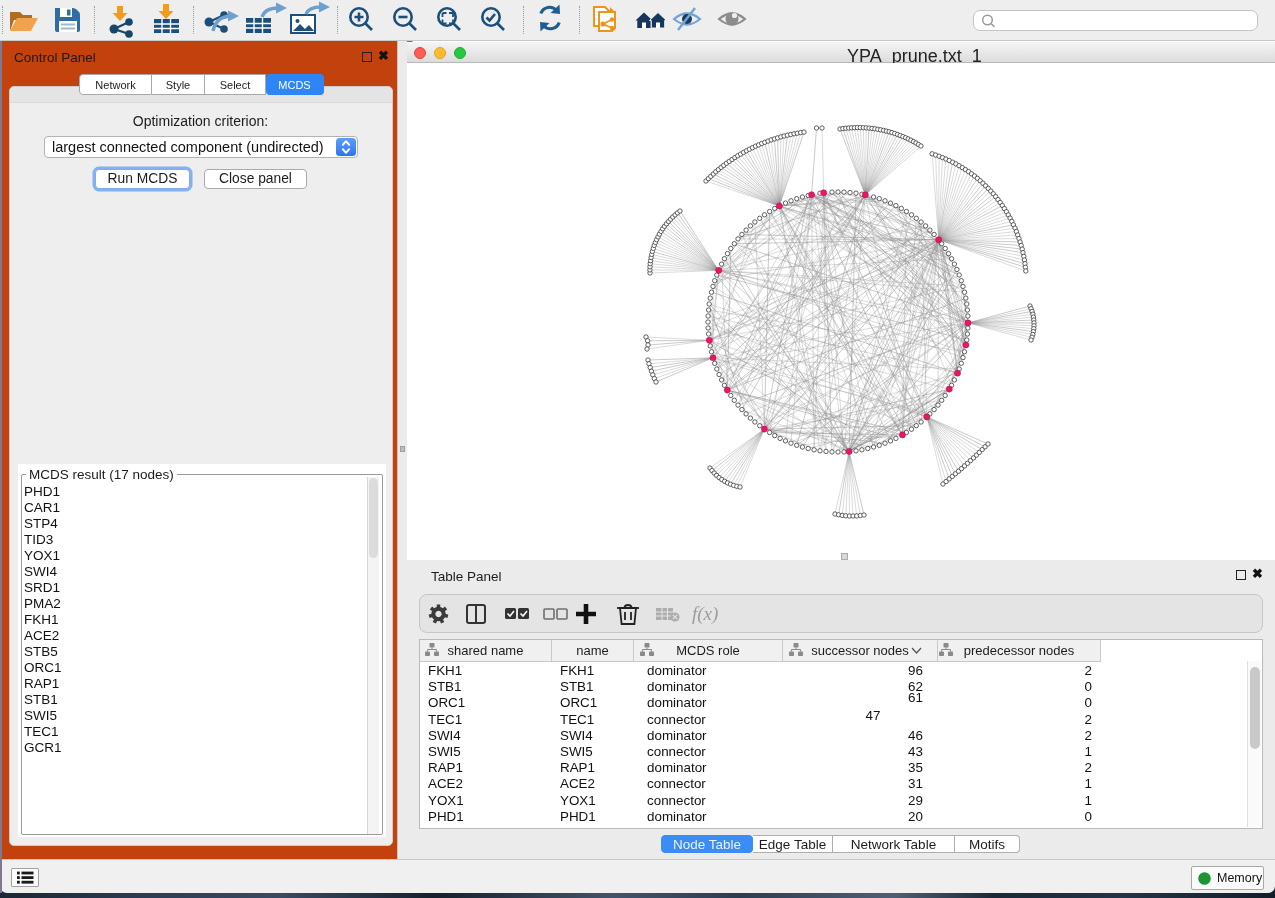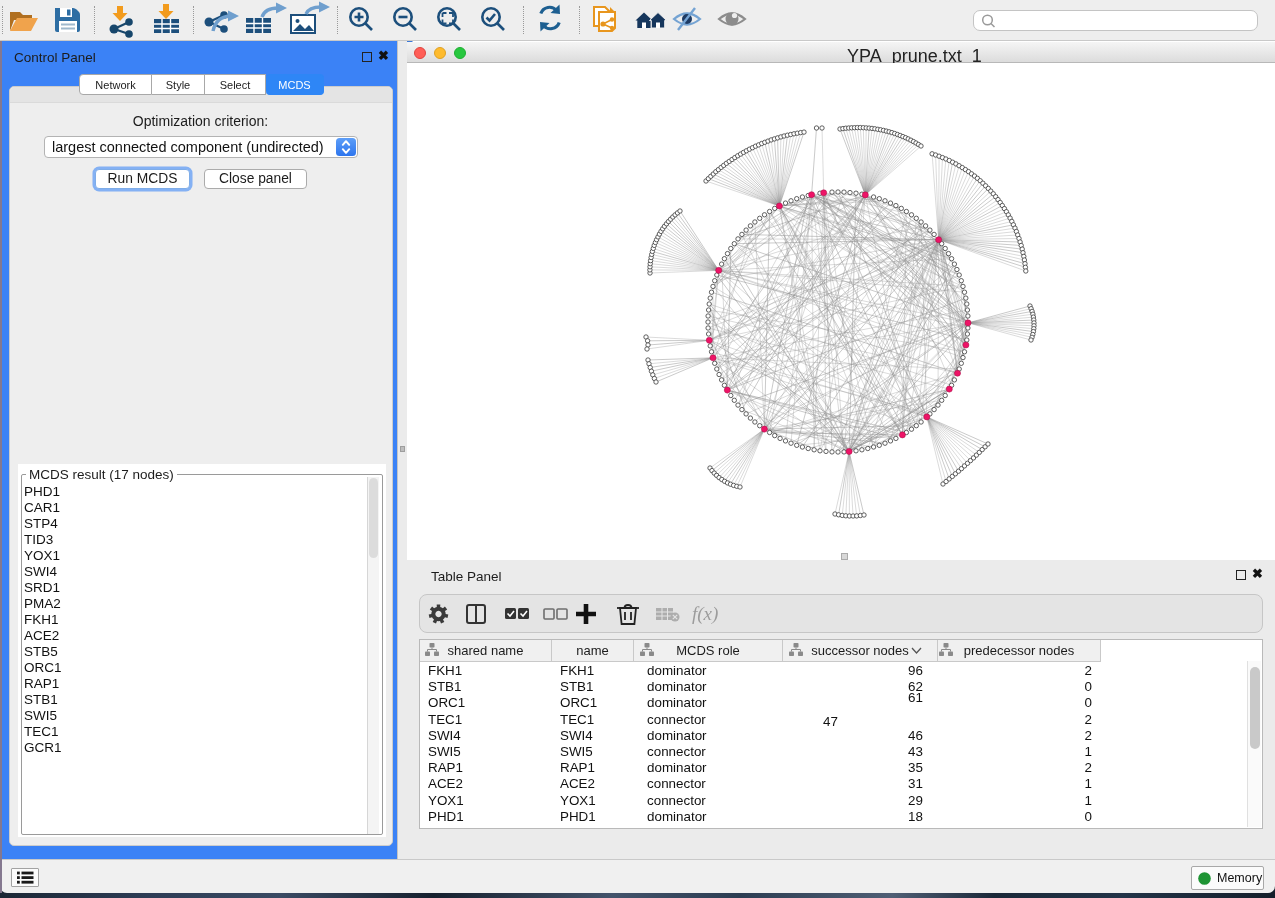--- a/index.html
+++ b/index.html
@@ -4,21 +4,21 @@
 <style>
 * { margin:0; padding:0; box-sizing:border-box; }
 html,body { width:1275px; height:898px; overflow:hidden; font-family:"Liberation Sans", sans-serif; }
 body { background:#ececec; position:relative; }
 .abs { position:absolute; }
 
 #toolbar { left:0; top:0; width:1275px; height:41px; background:#eeeeee; border-bottom:1px solid #c9c9c9; }
 .tsep { position:absolute; top:6px; height:28px; width:0; border-left:1px dotted #9a9a9a; }
 #searchbox { position:absolute; left:973px; top:10px; width:285px; height:21px; background:#fff; border:1px solid #c4c4c4; border-radius:7px; }
 
-#cpanel { left:0; top:41px; width:397px; height:818px; background:#3b82f6;padding-left:16px; }
+#cpanel { left:0; top:41px; width:397px; height:818px; background:#c2410c;padding-left:16px; }
 #innerpanel { position:absolute; left:9px; top:45px; width:384px; height:760px; border:1px solid #cccccc; border-radius:5px; background:#eeeeee; }
 #innerpanel .band { position:absolute; left:0; top:0; width:100%; height:16px; background:#e4e4e4; border-bottom:1px solid #dadada; border-radius:5px 5px 0 0; }
 #cpanel .title { position:absolute; left:14px; top:9px; font-size:13.5px; color:#1c1c1c; }
 .wbtn { position:absolute; width:10px; height:10px; border:1.6px solid #222; }
 .xbtn { position:absolute; font-size:13px; font-weight:bold; color:#111; }
 .tabbar { position:absolute; display:flex; height:21px; }
 .tab { font-size:11px; color:#1c1c1c; background:#fff; border:1px solid #a8a8a8; border-left:none; display:flex; align-items:center; justify-content:center; }
 .tab.first { border-left:1px solid #a8a8a8; border-radius:4px 0 0 4px; }
 .tab.sel { background:#2e86f6; color:#fff; border-color:#2e86f6; border-radius:4px; }
 #optlabel { position:absolute; left:4px; top:72px; width:393px; text-align:center; font-size:14px; color:#1c1c1c; }
@@ -673,21 +673,21 @@
         <div class="trow" style="left:403px;top:39.2px;width:100px;text-align:right">62</div>
         <div class="trow" style="left:572px;top:39.2px;width:100px;text-align:right">0</div>
         <div class="trow" style="left:8px;top:55.4px">ORC1</div>
         <div class="trow" style="left:140px;top:55.4px">ORC1</div>
         <div class="trow" style="left:227px;top:55.4px">dominator</div>
         <div class="trow" style="left:403px;top:50px;width:100px;text-align:right">61</div>
         <div class="trow" style="left:572px;top:55.4px;width:100px;text-align:right">0</div>
         <div class="trow" style="left:8px;top:71.6px">TEC1</div>
         <div class="trow" style="left:140px;top:71.6px">TEC1</div>
         <div class="trow" style="left:227px;top:71.6px">connector</div>
-        <div class="trow" style="left:403px;top:74px;width:100px;text-align:left">47</div>
+        <div class="trow" style="left:403px;top:68px;width:100px;text-align:center">47</div>
         <div class="trow" style="left:572px;top:71.6px;width:100px;text-align:right">2</div>
         <div class="trow" style="left:8px;top:87.8px">SWI4</div>
         <div class="trow" style="left:140px;top:87.8px">SWI4</div>
         <div class="trow" style="left:227px;top:87.8px">dominator</div>
         <div class="trow" style="left:403px;top:87.8px;width:100px;text-align:right">46</div>
         <div class="trow" style="left:572px;top:87.8px;width:100px;text-align:right">2</div>
         <div class="trow" style="left:8px;top:104.0px">SWI5</div>
         <div class="trow" style="left:140px;top:104.0px">SWI5</div>
         <div class="trow" style="left:227px;top:104.0px">connector</div>
         <div class="trow" style="left:403px;top:104.0px;width:100px;text-align:right">43</div>
@@ -703,26 +703,32 @@
         <div class="trow" style="left:403px;top:136.4px;width:100px;text-align:right">31</div>
         <div class="trow" style="left:572px;top:136.4px;width:100px;text-align:right">1</div>
         <div class="trow" style="left:8px;top:152.6px">YOX1</div>
         <div class="trow" style="left:140px;top:152.6px">YOX1</div>
         <div class="trow" style="left:227px;top:152.6px">connector</div>
         <div class="trow" style="left:403px;top:152.6px;width:100px;text-align:right">29</div>
         <div class="trow" style="left:572px;top:152.6px;width:100px;text-align:right">1</div>
         <div class="trow" style="left:8px;top:168.8px">PHD1</div>
         <div class="trow" style="left:140px;top:168.8px">PHD1</div>
         <div class="trow" style="left:227px;top:168.8px">dominator</div>
-        <div class="trow" style="left:403px;top:168.8px;width:100px;text-align:right">18</div>
+        <div class="trow" style="left:403px;top:168.8px;width:100px;text-align:right">20</div>
         <div class="trow" style="left:572px;top:168.8px;width:100px;text-align:right">0</div>
       </div>
 <div id="tsb">
         <div class="thumb"></div>
       </div>
+</div>
+<div class="btabbar" style="left:254px;top:275px">
+<div class="btab first sel" style="width:92px">Node Table</div>
+<div class="btab" style="width:80px">Edge Table</div>
+<div class="btab" style="width:122px">Network Table</div>
+<div class="btab last" style="width:65px">Motifs</div>
 </div>
 </div>
 <div class="abs" id="statusbar">
 <div id="listbtn">
       <svg width="26" height="17" style="position:absolute;left:0px;top:0px">
         <g fill="#1a1a1a">
           <rect x="5" y="2.6" width="2.8" height="2.8"></rect>
           <rect x="9.5" y="2.6" width="12" height="2.8"></rect>
           <rect x="5" y="7.2" width="2.8" height="2.8"></rect>
           <rect x="9.5" y="7.2" width="12" height="2.8"></rect>

